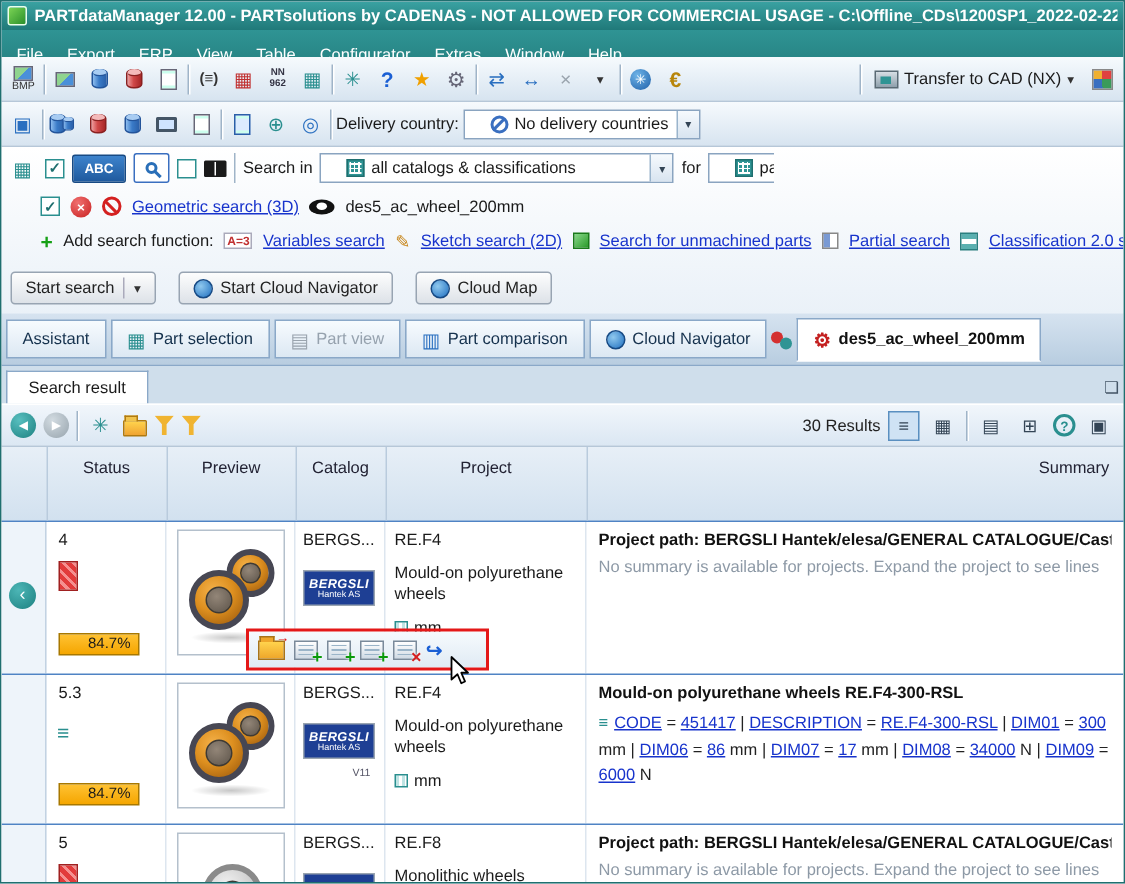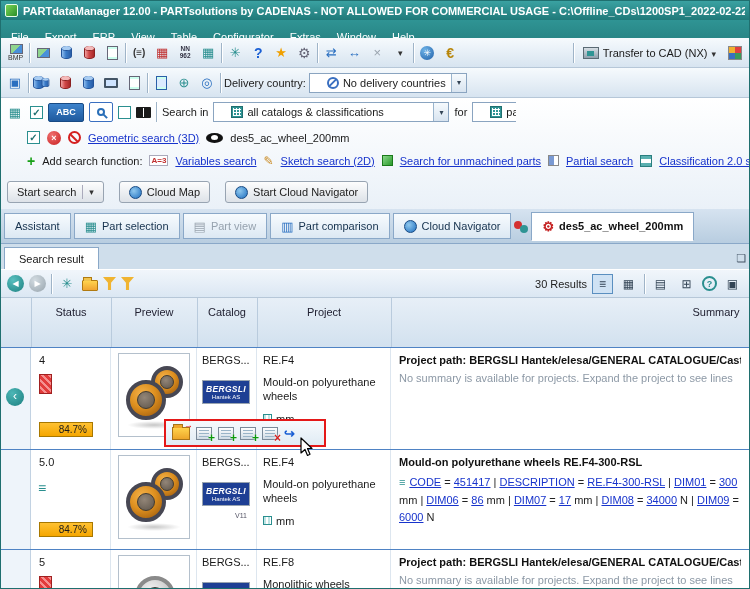--- a/index.html
+++ b/index.html
@@ -55,21 +55,21 @@
   .gear{color:#667;font-size:14px}
   .wheelic{width:14px;height:14px;border-radius:50%;background:radial-gradient(circle at 35% 30%,#6fb4e8,#1f5fa8);color:#fff;font-size:9px;display:flex;align-items:center;justify-content:center}
   .machine-ic{width:16px;height:12px;background:linear-gradient(#d6dee4,#8fa0ac);border:1px solid #5a6a74;position:relative;flex:0 0 auto}
   .machine-ic::after{content:"";position:absolute;left:3px;top:3px;width:7px;height:5px;background:#2f9494}
   .multi-ic{width:14px;height:14px;border:1px solid #888;background:conic-gradient(#e04040 0 25%,#3a9a5a 0 50%,#3a6fc0 0 75%,#f0b030 0)}
   .monitor{width:14px;height:10px;background:#cfe4ff;border:2px solid #456;border-radius:1px}
   .no-ic{width:12px;height:12px;border:2px solid #3a6fc0;border-radius:50%;position:relative;flex:0 0 auto}
   .no-ic::after{content:"";position:absolute;left:-2px;top:3px;width:11px;height:2px;background:#3a6fc0;transform:rotate(-45deg)}
   .cat-ic{width:12px;height:12px;background:#2f9494;border:1px solid #1f6f6f;position:relative;flex:0 0 auto}
   .cat-ic::after{content:"";position:absolute;inset:1px;background:repeating-linear-gradient(0deg,#fff 0 1px,transparent 1px 3px),repeating-linear-gradient(90deg,#fff 0 1px,transparent 1px 3px)}
-  .tool-btn{display:inline-flex;align-items:flex-end;gap:4px;padding:1px 4px;border:1px solid transparent;border-radius:2px;flex:0 0 auto}
+  .tool-btn{display:inline-flex;align-items:center;gap:4px;padding:1px 4px;border:1px solid transparent;border-radius:2px;flex:0 0 auto}
   .tool-btn.col{flex-direction:column;gap:0;padding:0 2px}
   .right-group{margin-left:auto;display:flex;align-items:center;gap:4px}
   .select{display:inline-flex;align-items:center;gap:4px;height:20px;background:#fff;border:1px solid #8aa4c0;padding-left:17px;flex:0 0 auto}
   .sel-text{white-space:nowrap;overflow:hidden}
   .arrowbox{width:15px;height:18px;margin-left:auto;background:linear-gradient(#f6fafd,#d8e4f0);border-left:1px solid #9ab4cc;display:flex;align-items:center;justify-content:center;font-size:8px;color:#345}
   .w150{width:158px}
   .cb{width:13px;height:13px;background:#fff;border:1px solid #2a8f8f;display:inline-flex;align-items:center;justify-content:center;font-size:10px;color:#1f6f6f;font-weight:bold;flex:0 0 auto}
   .abc-btn{width:36px;height:19px;background:linear-gradient(#3d83cc,#1f5a9e);color:#fff;font-weight:bold;font-size:9px;border:1px solid #174a84;border-radius:2px;flex:0 0 auto}
   .mag-btn{width:24px;height:20px;background:#fff;border:1px solid #3a6fc0;border-radius:2px;display:inline-flex;align-items:center;justify-content:center;flex:0 0 auto}
   .mag{width:8px;height:8px;border:2px solid #2a6fb8;border-radius:50%;position:relative}
@@ -341,25 +341,25 @@
   </div>
 
   <div class="band btnrow">
     <button class="act-btn">
       <span>Start search</span>
       <span class="divider"></span>
       <span class="caret">▾</span>
     </button>
     <button class="act-btn">
       <span class="cloud-ic"></span>
-      <span>Cloud Map</span>
+      <span>Start Cloud Navigator</span>
     </button>
     <button class="act-btn">
       <span class="cloud-ic"></span>
-      <span>Start Cloud Navigator</span>
+      <span>Cloud Map</span>
     </button>
   </div>
 
   <div class="band tabstrip">
     <div class="tab">
       <span>Assistant</span>
     </div>
     <div class="tab">
       <span class="grid teal">▦</span>
       <span>Part selection</span>
@@ -456,21 +456,21 @@
       </div>
       <div class="cell c-summary">
         <div class="summary-title">Project path: BERGSLI Hantek/elesa/GENERAL CATALOGUE/Castors and Whe...</div>
         <div class="summary-text">No summary is available for projects. Expand the project to see lines</div>
       </div>
     </div>
 
     <div class="trow row41" style="top:101px;height:100px">
       <div class="cell c-gutter"></div>
       <div class="cell c-status">
-        <div class="row-index">5.0</div>
+        <div class="row-index">5.3</div>
         <div class="menu-flag">≡</div>
         <div class="match-badge">84.7%</div>
       </div>
       <div class="cell c-preview">
         <div class="preview-box">
           <span class="wheel-shadow"></span>
           <span class="wheel back"></span>
           <span class="wheel front"></span>
         </div>
       </div>

